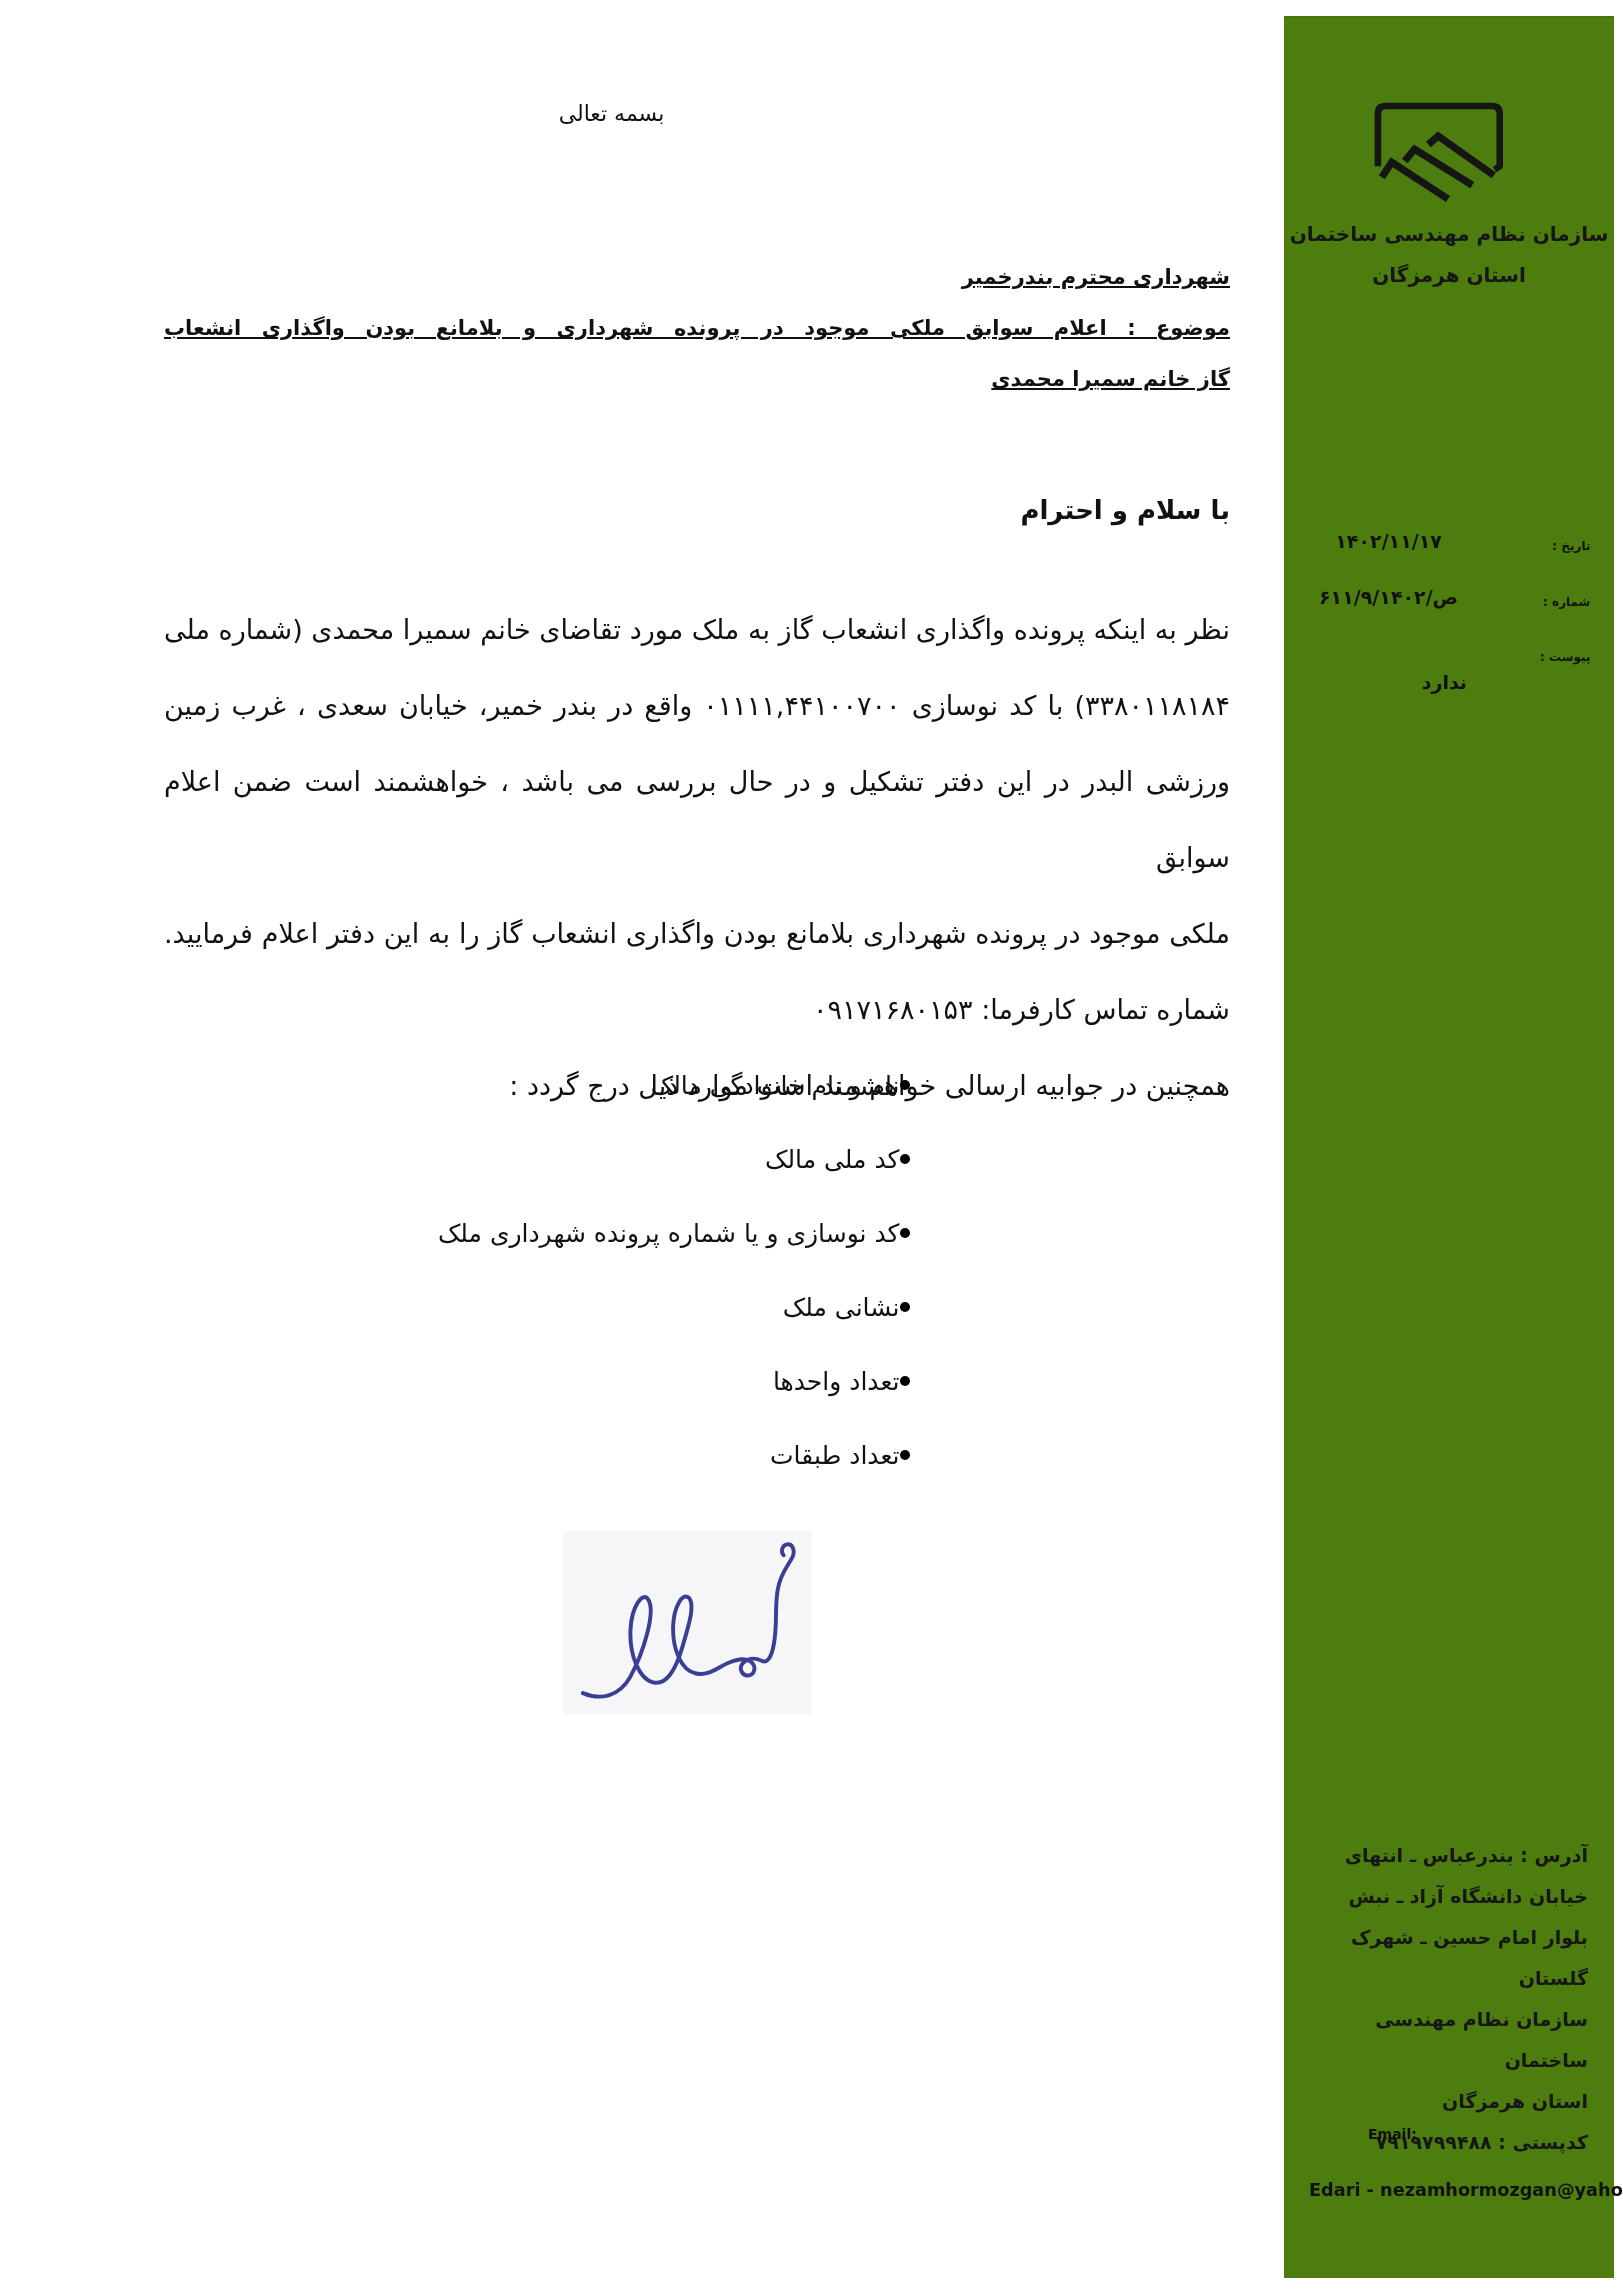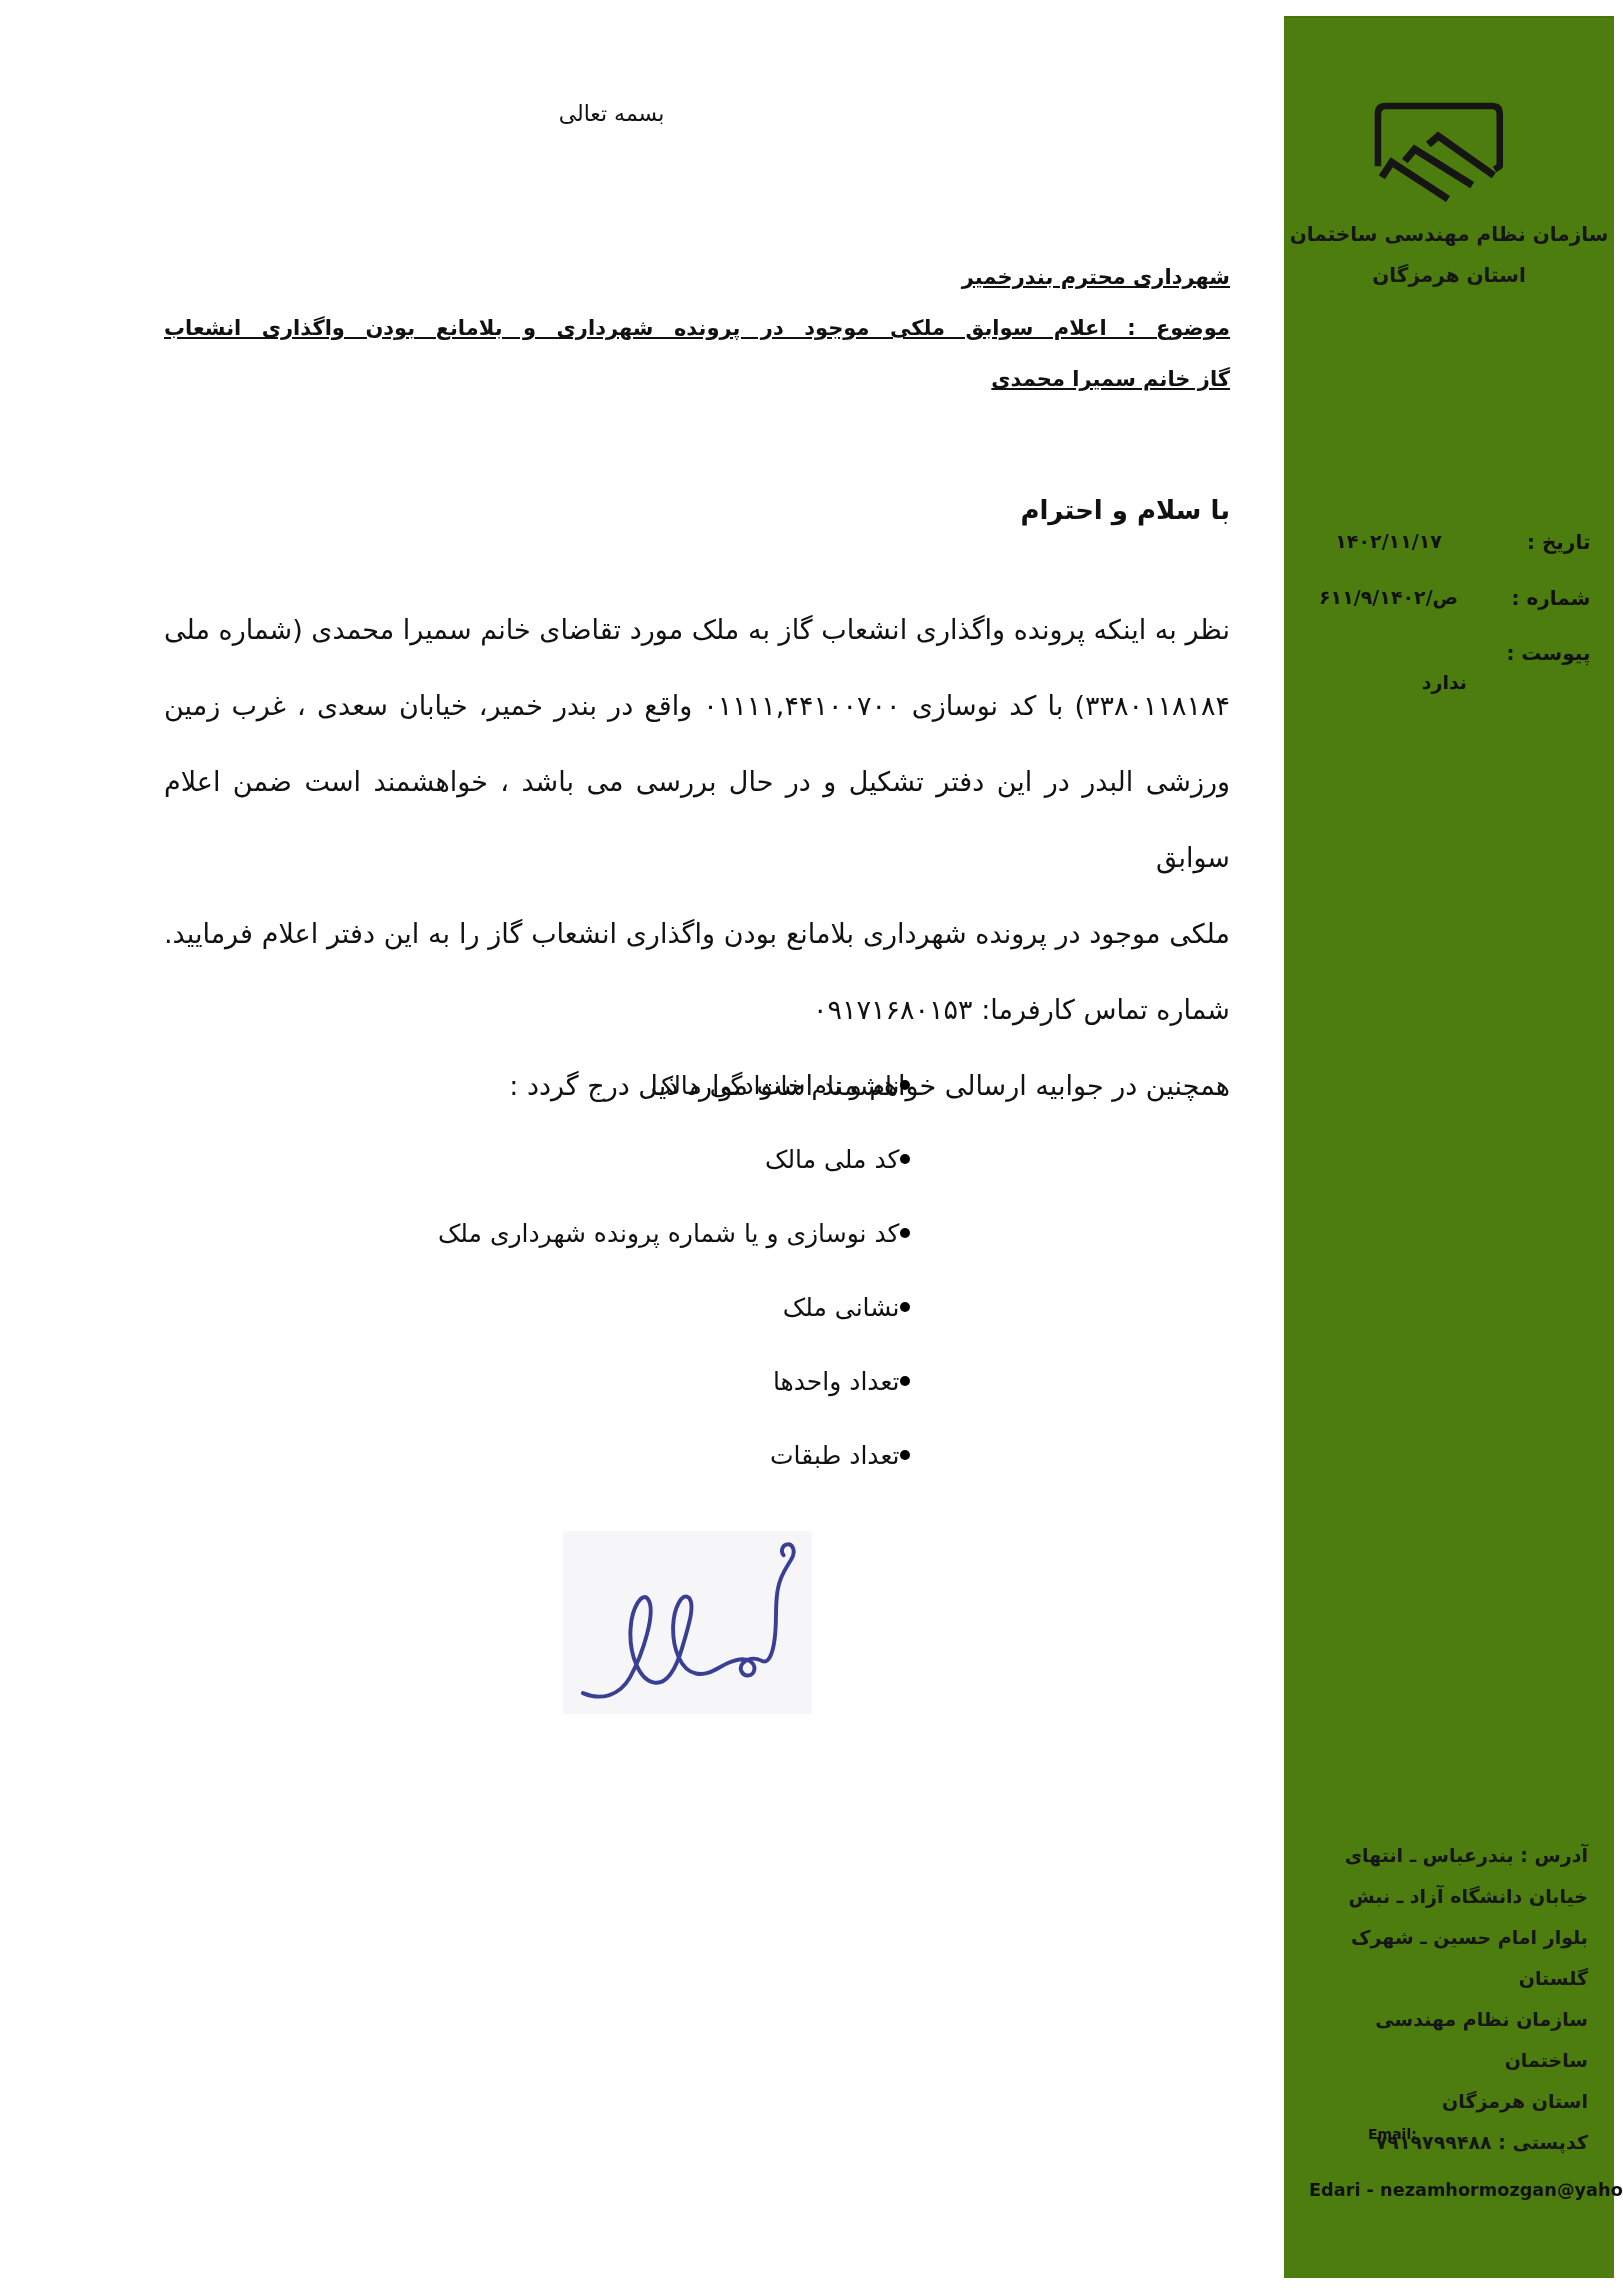--- a/index.html
+++ b/index.html
@@ -51,21 +51,21 @@
   }
   .logo{position:absolute;left:90px;top:84px;width:131px;height:101px;}
   .org-line{
     position:absolute;left:0;width:100%;text-align:center;
     direction:rtl;font-weight:800;font-size:20px;color:#161616;
   }
   .org1{top:204px;}
   .org2{top:245px;}
   .field{position:absolute;left:19.6px;right:23.6px;height:39px;direction:rtl;}
   .f-label{
-    position:absolute;right:0;top:3px;font-weight:800;font-size:20px;white-space:nowrap;
+    position:absolute;right:0;top:12px;font-weight:800;font-size:12px;white-space:nowrap;
   }
   .f-value{
     position:absolute;left:6.5px;top:2.6px;width:157px;text-align:center;
     font-weight:600;font-size:19px;direction:rtl;white-space:nowrap;
   }
   .f-date{top:509px;}
   .f-number{top:565px;}
   .f-attach{top:620px;}
   .attach-value{
     position:absolute;left:26px;top:653px;width:157px;text-align:right;

